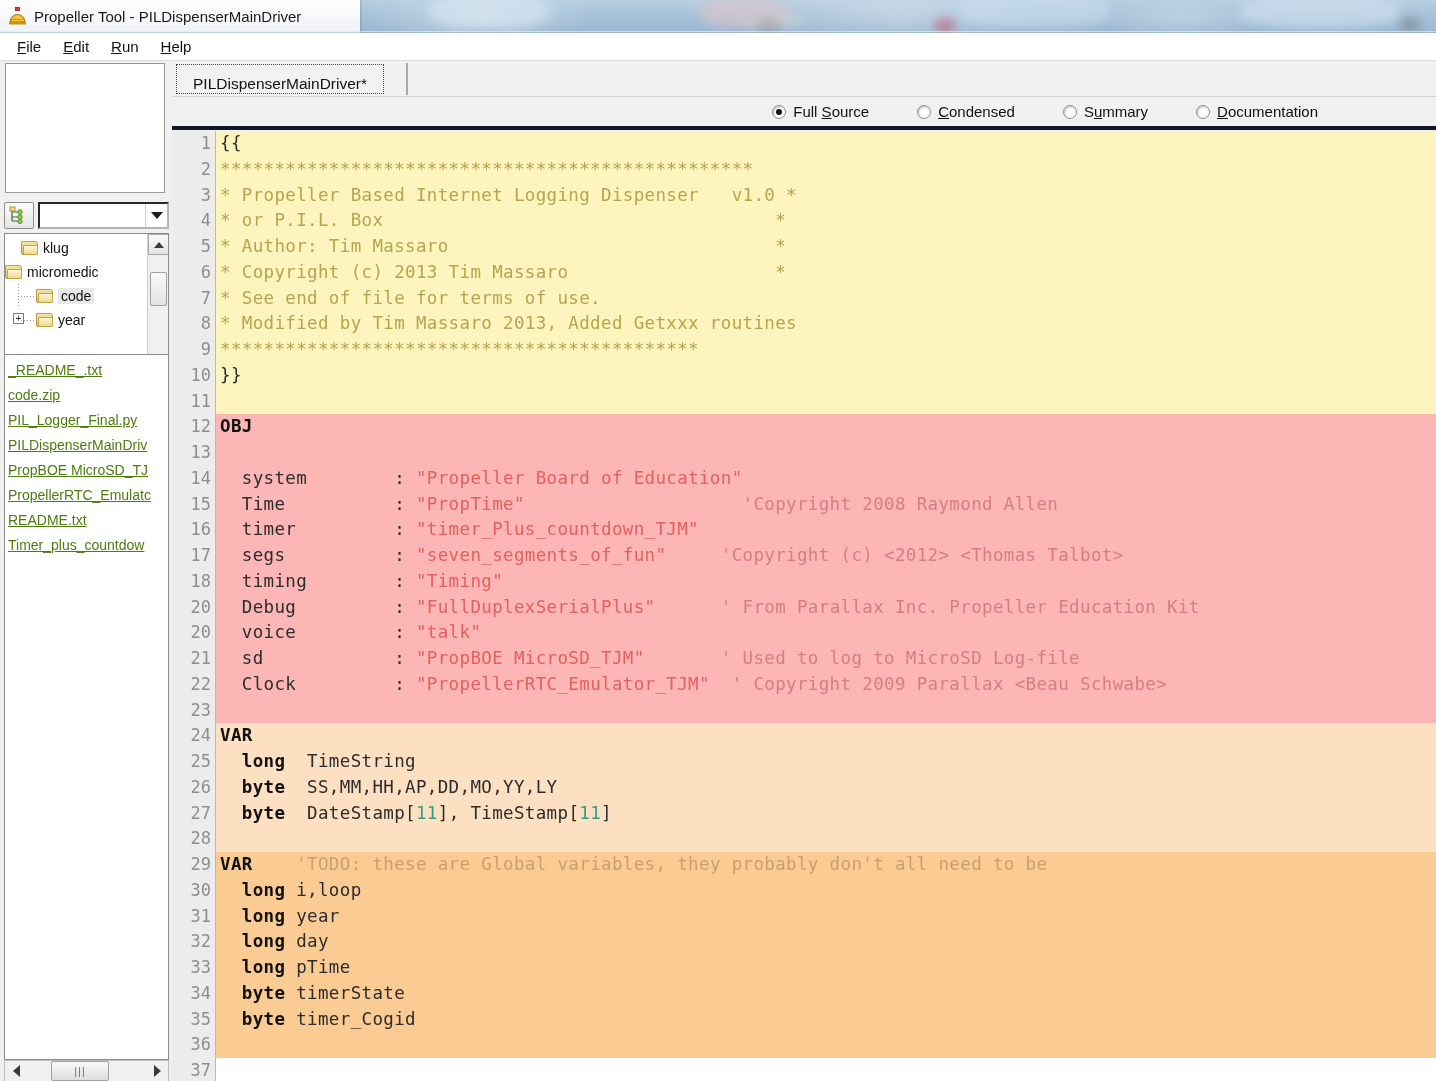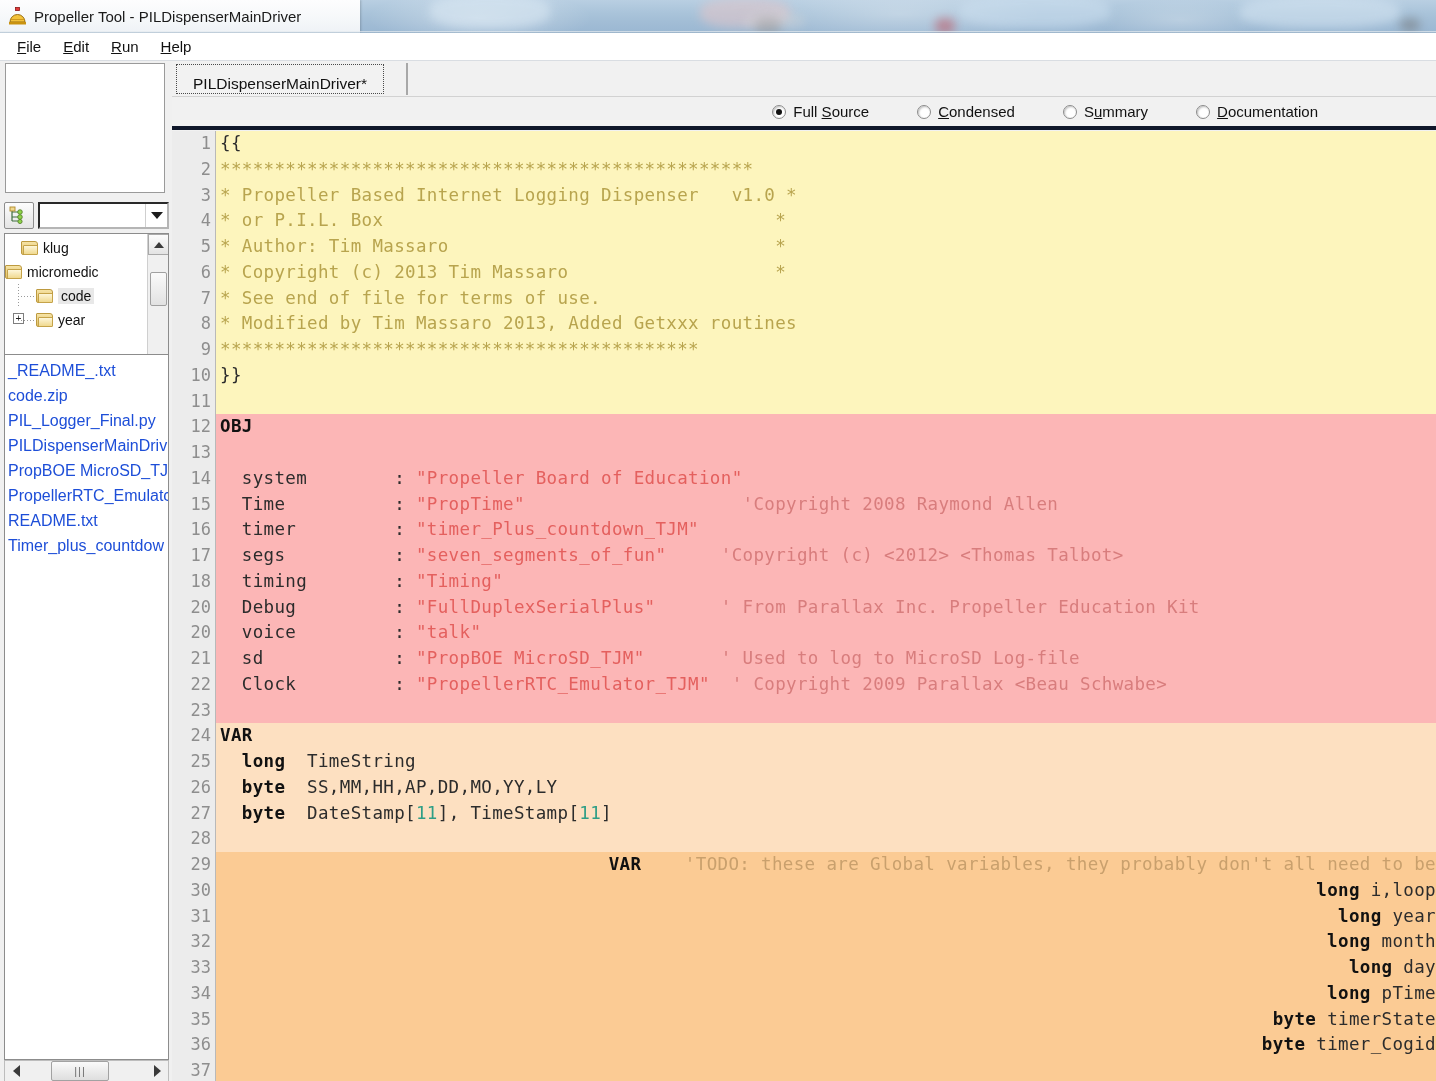--- a/index.html
+++ b/index.html
@@ -112,21 +112,21 @@
      background:#f0f0f0; border:1px solid #bdbdbd; display:flex; align-items:center; }
   .hs-btn { width:22px; height:20px; display:flex;align-items:center;justify-content:center; }
   .hs-thumb { width:58px; height:20px; background:linear-gradient(180deg,#fafafa,#dedede);
      border:1px solid #a2a2a2; border-radius:2px; display:flex;align-items:center;justify-content:center;
      color:#6c6c6c; font-size:11px; letter-spacing:1px; margin-left:24px; }
 
   #filelist {
     position:absolute; left:4px; top:293px; width:165px; height:706px;
     background:#fff; border:1px solid #8c8c8c; overflow:hidden; padding:3px 0 0 3px;
   }
-  .file-row { font-size:16px; color:#1d4ed8; height:25px; line-height:25px; white-space:nowrap; }
+  .file-row { font-size:14px; color:#4d7c0f; height:25px; line-height:25px; white-space:nowrap;text-decoration:underline; }
 
   #file-hscroll { position:absolute; left:4px; top:999px; width:165px; height:22px;
      background:#f0f0f0; border:1px solid #bdbdbd; display:flex; align-items:center; }
 
   
   #rightpane { position:absolute; left:172px; top:61px; width:1264px; height:1020px; background:#f1f1f1; }
 
   #tabstrip { position:absolute; left:0; top:0; width:1264px; height:36px; }
   #tab-active {
     position:absolute; left:4px; top:3px; height:30px; padding:0 16px;
@@ -172,21 +172,21 @@
   #codearea { position:absolute; left:44px; top:0; right:0; bottom:0; }
   .codeline {
     height:25.75px; line-height:25.75px; white-space:pre;
     font-size:17.5px; padding-left:4px;
     font-family:"DejaVu Sans Mono", monospace;
     letter-spacing:0.02em;
   }
   .bg-com  { background:#fdf5bd; }
   .bg-obj  { background:#fcb6b6; }
   .bg-var1 { background:#fde0c1; }
-  .bg-var2 { background:#fbcb94;text-align:right; }
+  .bg-var2 { background:#fbcb94; }
 
   .t-com   { color:#b8a44e; }
   .t-plain { color:#2c2c2c; }
   .t-block { color:#111; font-weight:bold;margin-top:41px; }
   .t-objname { color:#2c2c2c; }
   .t-objstr { color:#e4605e; }
   .t-objcom { color:#d87d7d; }
   .t-kw    { color:#111; font-weight:bold; }
   .t-num   { color:#2e9e86; }
   .t-varcom{ color:#c9a06d; }
@@ -424,21 +424,20 @@
         <div class="codeline bg-obj"><span class="t-objname">  Clock         : </span><span class="t-objstr">"PropellerRTC_Emulator_TJM"</span><span class="t-objcom">  ' Copyright 2009 Parallax &lt;Beau Schwabe&gt;</span></div>
         <div class="codeline bg-obj"><span class="t-plain"></span></div>
         <div class="codeline bg-var1"><span class="t-block">VAR</span></div>
         <div class="codeline bg-var1"><span class="t-kw">  long</span><span class="t-plain">  TimeString</span></div>
         <div class="codeline bg-var1"><span class="t-kw">  byte</span><span class="t-plain">  SS,MM,HH,AP,DD,MO,YY,LY</span></div>
         <div class="codeline bg-var1"><span class="t-kw">  byte</span><span class="t-plain">  DateStamp[</span><span class="t-num">11</span><span class="t-plain">], TimeStamp[</span><span class="t-num">11</span><span class="t-plain">]</span></div>
         <div class="codeline bg-var1"><span class="t-plain"></span></div>
         <div class="codeline bg-var2"><span class="t-block">VAR</span><span class="t-varcom">    'TODO: these are Global variables, they probably don't all need to be</span></div>
         <div class="codeline bg-var2"><span class="t-kw">  long</span><span class="t-plain"> i,loop</span></div>
         <div class="codeline bg-var2"><span class="t-kw">  long</span><span class="t-plain"> year</span></div>
-        <div class="codeline bg-var2"><span class="t-kw">  long</span><span class="t-plain"> month</span></div>
         <div class="codeline bg-var2"><span class="t-kw">  long</span><span class="t-plain"> day</span></div>
         <div class="codeline bg-var2"><span class="t-kw">  long</span><span class="t-plain"> pTime</span></div>
         <div class="codeline bg-var2"><span class="t-kw">  byte</span><span class="t-plain"> timerState</span></div>
         <div class="codeline bg-var2"><span class="t-kw">  byte</span><span class="t-plain"> timer_Cogid</span></div>
         <div class="codeline bg-var2"><span class="t-plain"></span></div>
       </div>
   </div>
 </div>
 
 </body></html>

